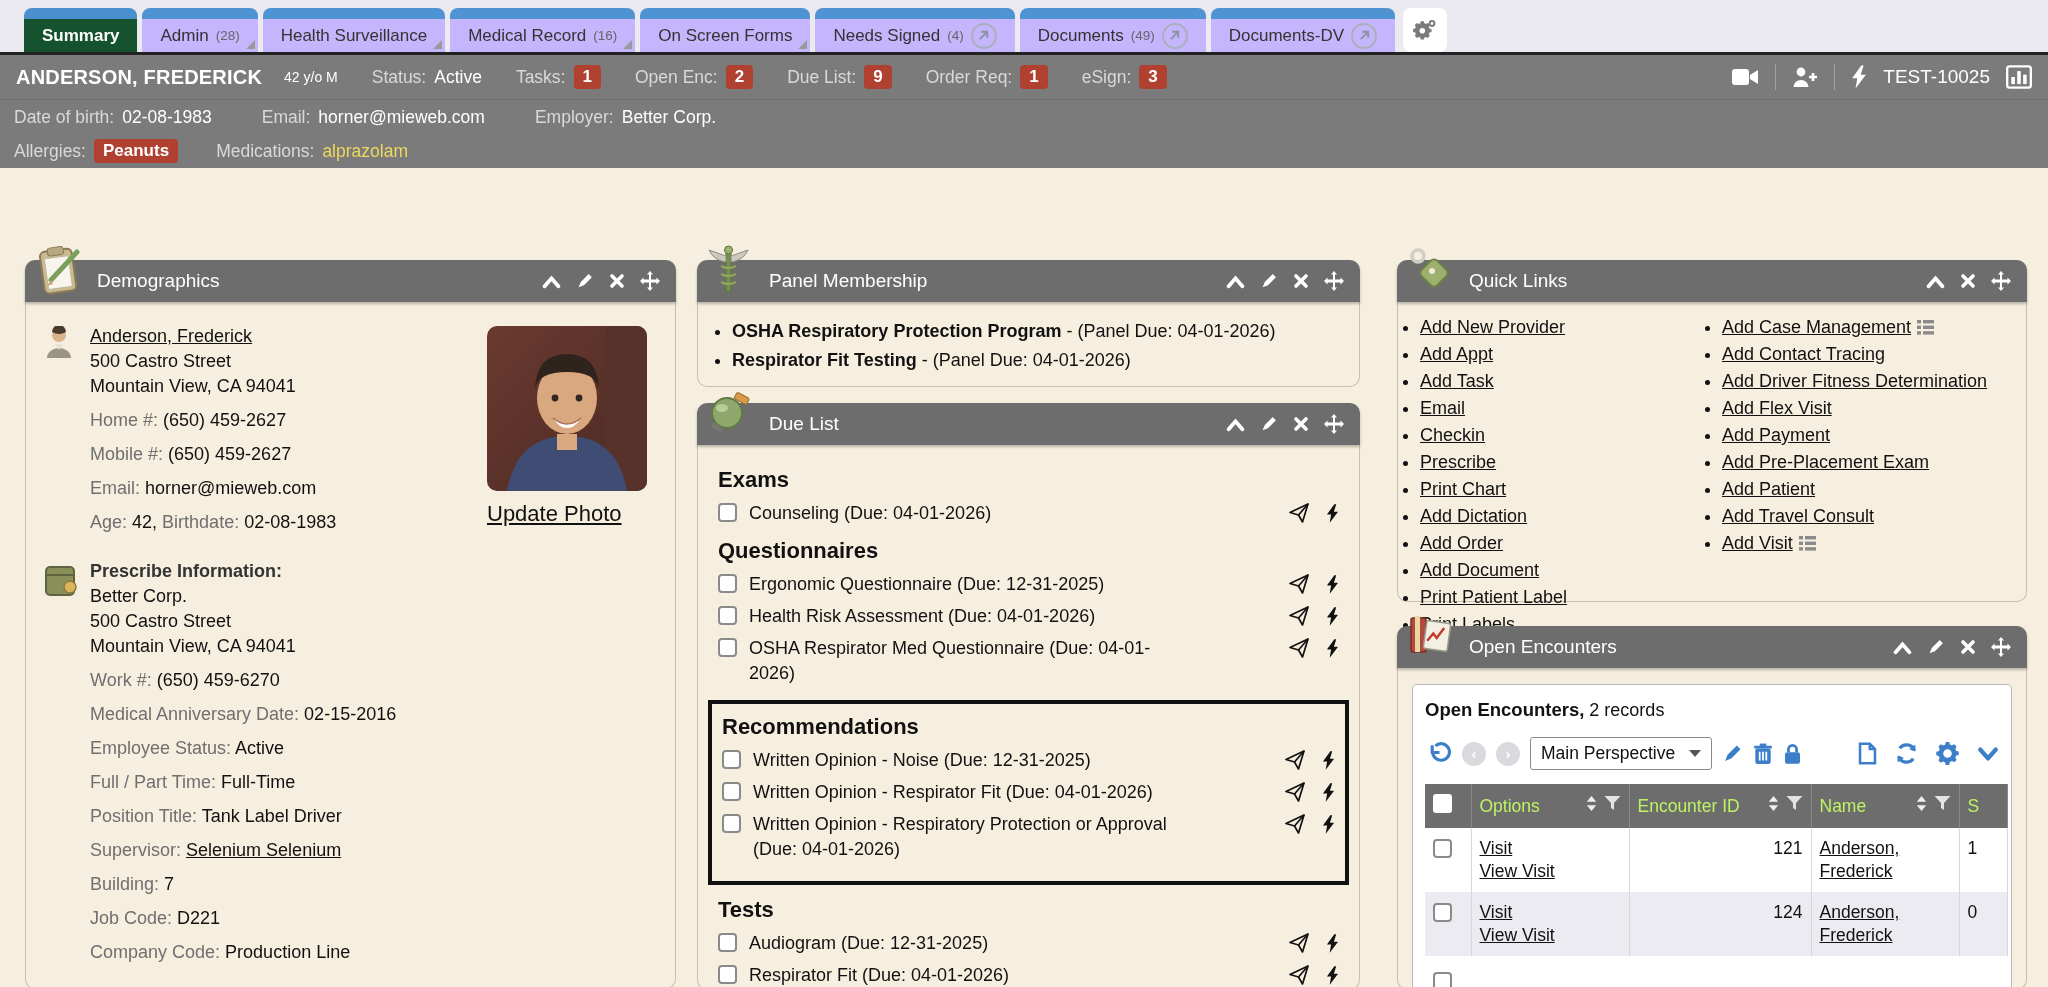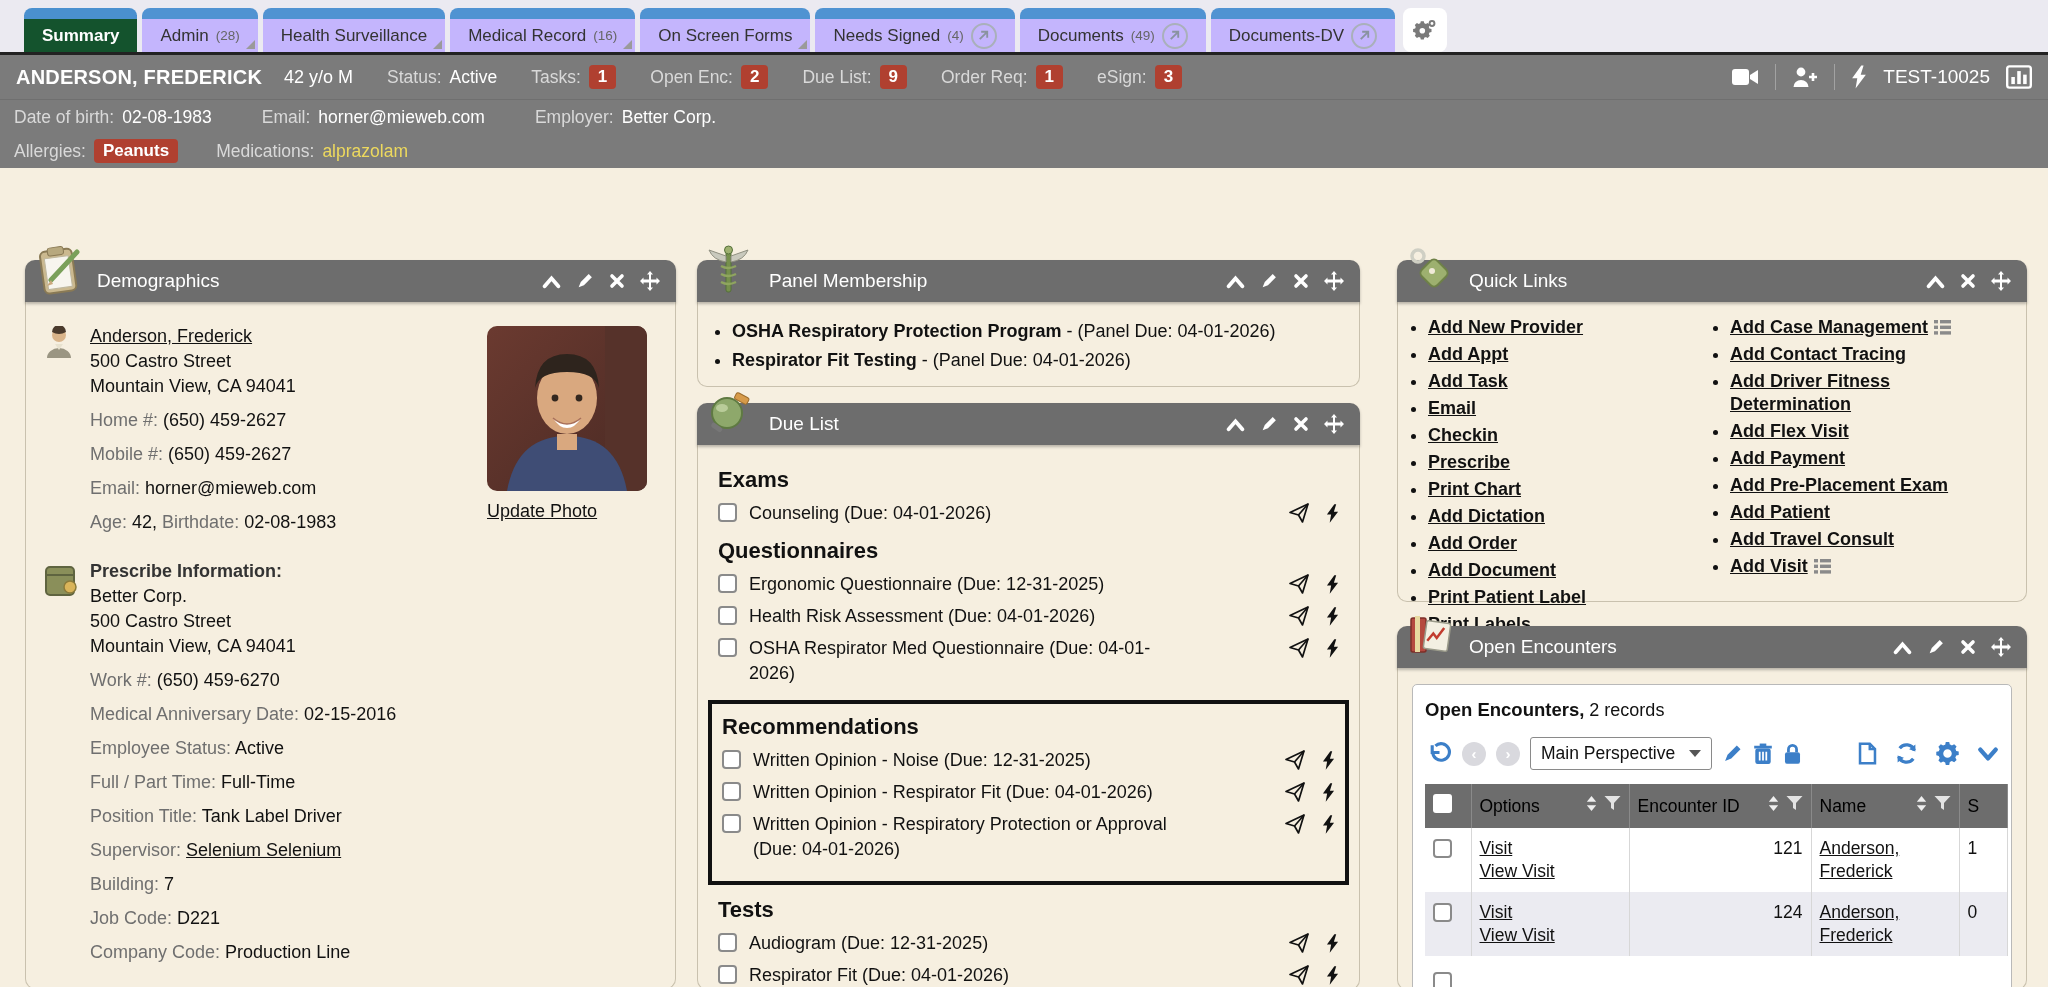--- a/index.html
+++ b/index.html
@@ -12,21 +12,21 @@
   .tab.active { background:#14532d; border-top-color:#4a90cf; color:#fff; font-weight:bold; }
   .tab .count { font-size:13.5px; color:#666; }
   .tab-caret { position:absolute; right:3px; bottom:3px; width:0; height:0; border-left:9px solid transparent; border-bottom:9px solid #9a9a9a; }
   .ext-circ { width:26px; height:26px; border:2px solid #a9b0ba; border-radius:50%; display:inline-flex; align-items:center; justify-content:center; }
   .gearbtn { background:#fff; border-radius:8px; height:44px; width:44px; margin-left:3px; display:flex; align-items:center; justify-content:center; cursor:pointer; }
 
   
   .banner { background:#7b7b7b; color:#fff; }
   .b-row1 { height:45px; display:flex; align-items:center; padding:0 16px; border-bottom:1px solid #6f6f6f; }
   .b-name { font-size:20px; font-weight:bold; letter-spacing:.2px; }
-  .b-agesex { font-size:18px; margin-left:22px; }
+  .b-agesex { font-size:14px; margin-left:22px; }
   .b-pair { margin-left:34px; font-size:17.5px; color:#d9d9d9; display:flex; align-items:center; gap:8px; white-space:nowrap; }
   .b-pair .val { color:#fff; }
   .badge { background:#b04030; color:#fff; font-weight:bold; border-radius:4px; padding:2px 9px; font-size:17px; }
   .b-right { margin-left:auto; display:flex; align-items:center; gap:16px; }
   .vdiv { width:1px; height:26px; background:#a2a2a2; }
   .chart-id { font-size:19px; }
   .b-row2, .b-row3 { height:34px; display:flex; align-items:center; padding:0 14px; font-size:17.5px; color:#d9d9d9; gap:8px; }
   .b-row2 .val, .b-row3 .val { color:#fff; }
   .sp34 { width:34px; }
   .meds { color:#edd95e !important; }
@@ -56,21 +56,21 @@
   .demo-flex { display:flex; }
   .demo-left { flex:1; }
   .demo-row { display:flex; }
   .demo-ico { width:46px; flex:0 0 46px; padding-top:2px; }
   .demo-lines { line-height:25px; }
   .demo-lines .fieldrow { margin-top:9px; }
   .lbl { color:#6f6f6f; }
   a.plain { color:#111; text-decoration:underline; cursor:pointer; }
   .photo-wrap { width:170px; text-align:left; padding-top:2px; }
   .photo { width:160px; height:165px; border-radius:10px; overflow:hidden; display:block; }
-  .upd { display:inline-block; margin-top:10px; font-size:18px; }
+  .upd { display:inline-block; margin-top:10px; font-size:22px; }
   .sect { margin-top:24px; }
   .sect-title { font-weight:bold; color:#333; }
 
   
   .pm-body { padding:12px 14px 14px 34px; height:85px; font-size:18px; }
   .pm-body li { margin-top:5px; line-height:24px; }
   .pm-name { font-weight:bold; }
 
   
   .dl-body { padding:10px 20px 0 20px; height:545px; font-size:18px; }
@@ -78,37 +78,37 @@
   .dl-row { display:flex; align-items:flex-start; margin:7px 0; }
   .cb { width:19px; height:19px; border:2px solid #8a8a8a; border-radius:4px; background:#fff; flex:0 0 19px; margin-top:2px; cursor:pointer; }
   .dl-label { margin-left:12px; line-height:25px; max-width:440px; }
   .dl-icons { margin-left:auto; display:flex; gap:16px; align-items:center; padding-top:1px; }
   .dl-icons span { display:inline-flex; cursor:pointer; }
   .rec-box { border:4px solid #111; margin:14px -10px 10px -10px; padding:2px 10px 12px 10px; }
   .rec-box .dl-heading { margin-top:8px; }
 
   
   .ql-body { padding:14px 10px 10px 14px; height:300px; display:flex; font-size:18px; }
-  .ql-body ul { list-style:disc; margin-left:16px; flex:1;font-weight:bold; }
+  .ql-body ul { list-style:disc; margin-left:8px; flex:1; }
   .ql-body li { margin-bottom:4px; line-height:23px; }
   .listico { display:inline-flex; vertical-align:-2px; margin-left:6px; }
 
   
   .oe-body { padding:16px 14px; height:322px; overflow:hidden; }
   .oe-box { background:#fff; border:1px solid #b9b9b9; border-radius:5px; padding:14px 12px; height:600px; overflow:hidden; }
   .oe-summary { font-size:18px; }
   .oe-summary b { font-size:18.5px; }
   .oe-toolbar { display:flex; align-items:center; gap:10px; margin:16px 0 14px 2px; }
   .oe-toolbar .tico { display:inline-flex; cursor:pointer; }
   .circbtn { width:24px; height:24px; border-radius:50%; background:#d9d9de; color:#fff; display:inline-flex; align-items:center; justify-content:center; font-size:15px; font-weight:bold; }
   .persel { border:1px solid #8a8a8a; border-radius:3px; background:#fff; font-size:17.5px; padding:5px 10px; display:flex; align-items:center; gap:14px; cursor:pointer; }
   .sel-caret { width:0; height:0; border-left:6px solid transparent; border-right:6px solid transparent; border-top:7px solid #555; }
   .tb-right { margin-left:auto; display:flex; gap:18px; align-items:center; }
   table.oe { border-collapse:collapse; width:100%; table-layout:fixed; font-size:17.5px; }
-  table.oe th { background:#6d6d6d; color:#000000; font-weight:normal; text-align:left; padding:10px 8px; border-right:1px solid #8a8a8a; }
+  table.oe th { background:#6d6d6d; color:#bef264; font-weight:normal; text-align:left; padding:10px 8px; border-right:1px solid #8a8a8a; }
   table.oe th .thflex { display:flex; align-items:center; gap:6px; }
   table.oe th .thlabel { flex:1; overflow:hidden; white-space:nowrap; }
   table.oe td { padding:9px 8px; border-right:1px solid #d7d7d7; vertical-align:top; line-height:23px; overflow:hidden; white-space:nowrap; }
   table.oe td.wrapok { white-space:normal; }
   tr.alt td { background:#ebebf1; }
   .cb-white { width:19px; height:19px; background:#fff; border-radius:3px; display:inline-block; }
   .num { text-align:right; }
 </style>
 </head>
 <body>

